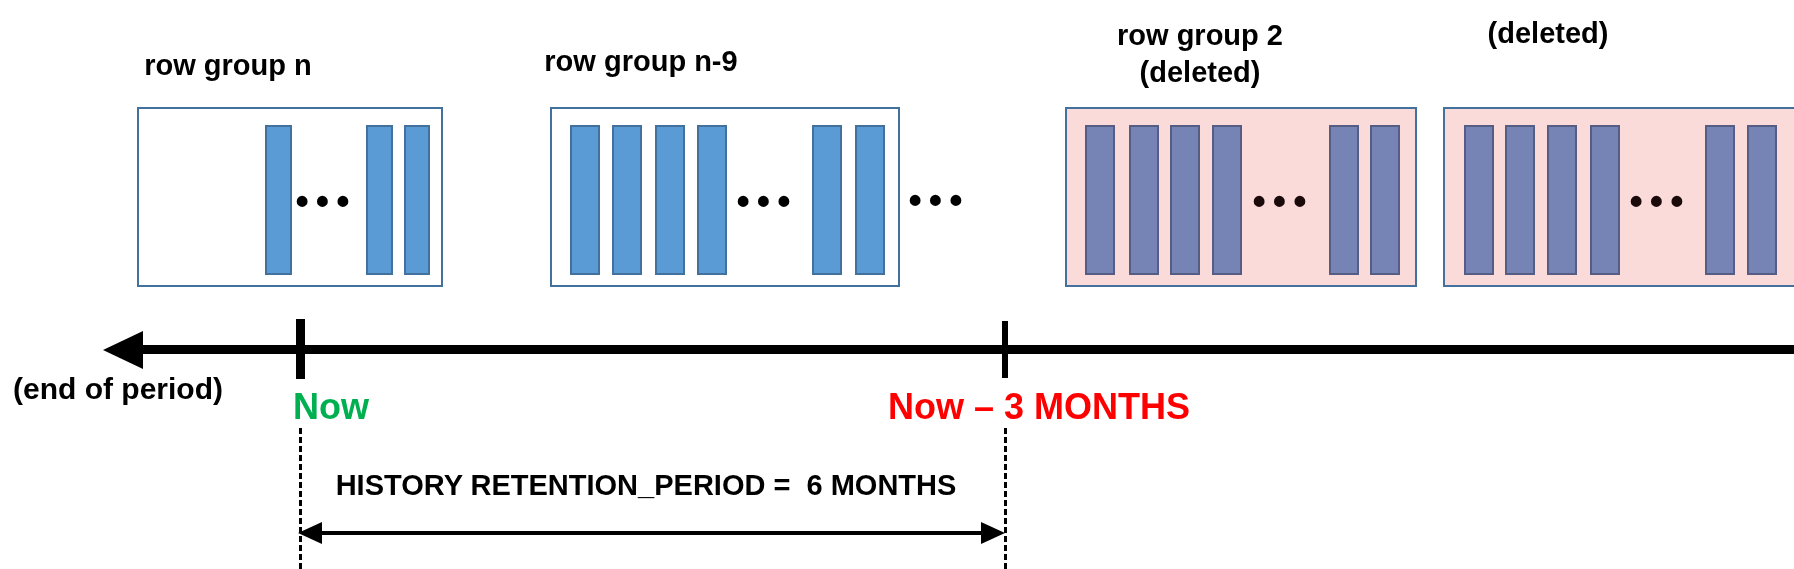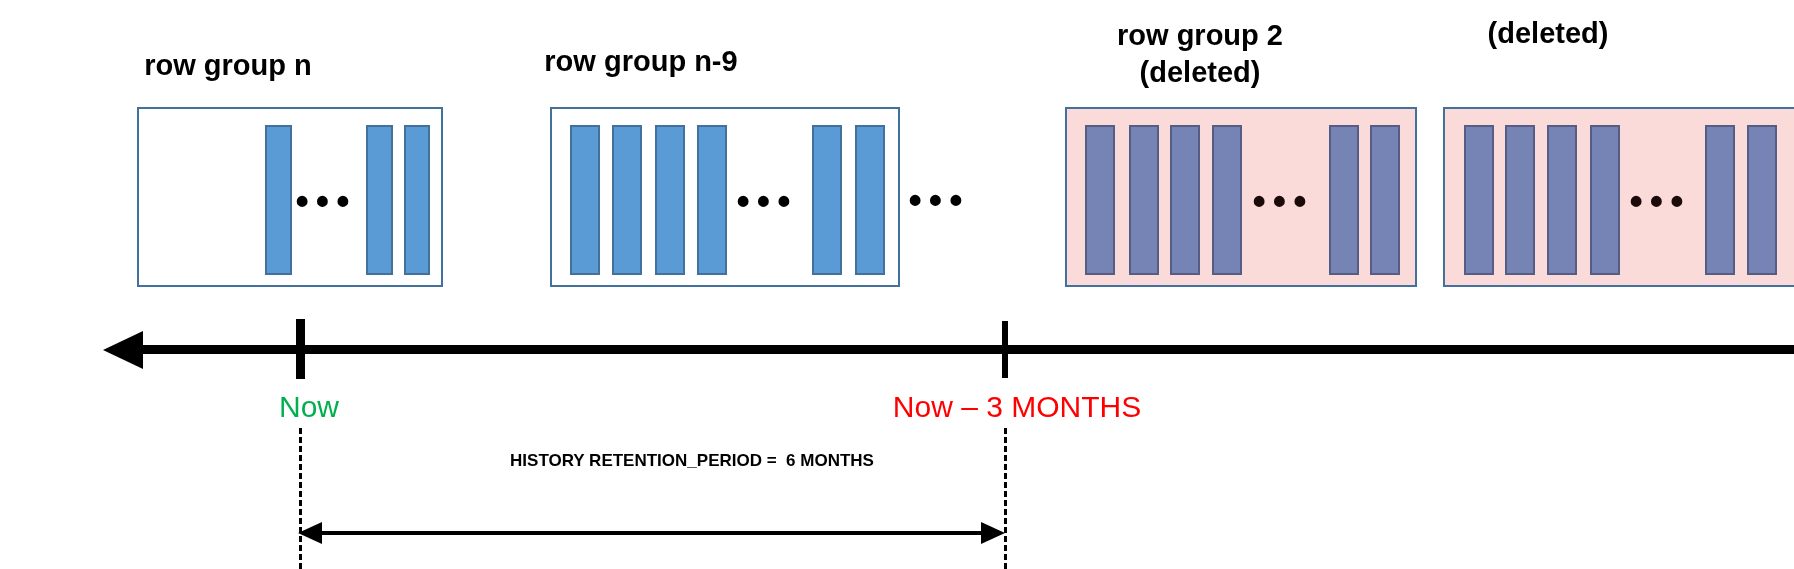--- a/index.html
+++ b/index.html
@@ -49,34 +49,34 @@
   .tick{position:absolute;background:#000;}
   .tick.now{left:296px;top:319px;width:9px;height:60px;}
   .tick.past{left:1002px;top:321px;width:6px;height:57px;}
   .axis-caption{
     position:absolute;left:118px;top:370px;transform:translateX(-50%);
     font-size:30px;line-height:37px;font-weight:bold;text-align:center;white-space:nowrap;
   }
   .axis-caption span{display:block;}
   .tick-label{
     position:absolute;transform:translateX(-50%);
-    font-size:30px;line-height:32px;font-weight:normal;white-space:nowrap;
+    font-size:36px;line-height:32px;font-weight:bold;white-space:nowrap;margin-left:22px;
   }
   .tick-label.now{left:309px;top:391px;color:#00B050;}
   .tick-label.past{left:1017px;top:391px;color:#FF0000;}
   .dash-line{
     position:absolute;top:428px;height:141px;width:0;
     border-left:3px dashed #000;
   }
   .dash-line.now{left:299px;}
   .dash-line.past{left:1004px;}
   
   .retention-label{
-    position:absolute;left:646px;top:451px;transform:translateX(-50%);
-    font-size:17px;font-weight:bold;white-space:pre;margin-left:46px;
+    position:absolute;left:646px;top:469px;transform:translateX(-50%);
+    font-size:29px;font-weight:bold;white-space:pre;
   }
   .span-line{position:absolute;left:314px;top:531px;width:672px;height:4px;background:#000;}
   .span-head{position:absolute;top:522px;width:0;height:0;
     border-top:11px solid transparent;border-bottom:11px solid transparent;}
   .span-head.left{left:298px;border-right:24px solid #000;}
   .span-head.right{left:981px;border-left:24px solid #000;}
 </style>
 </head>
 <body>
 
@@ -134,20 +134,21 @@
     <div class="bar" style="left:260px;"></div>
     <div class="bar" style="left:302px;"></div>
   </div>
 
   <div class="axis-line"></div>
   <div class="axis-arrowhead"></div>
   <div class="tick now"></div>
   <div class="tick past"></div>
 
   <div class="axis-caption">
+    <span>(end of period)</span>
   </div>
   <div class="tick-label now">Now</div>
   <div class="tick-label past">Now – 3 MONTHS</div>
 
   <div class="dash-line now"></div>
   <div class="dash-line past"></div>
 
   <div class="retention-label">HISTORY RETENTION_PERIOD =  6 MONTHS</div>
   <div class="span-line"></div>
   <div class="span-head left"></div>

